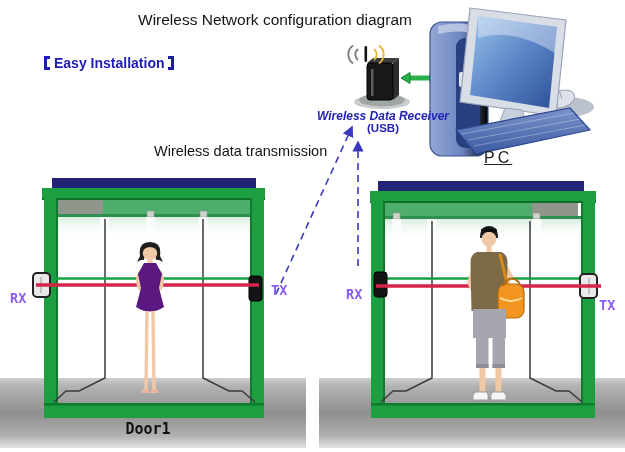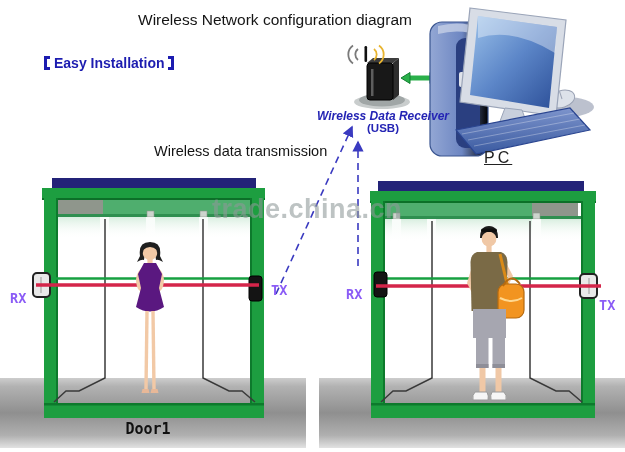--- a/index.html
+++ b/index.html
@@ -245,21 +245,20 @@
   <span class="jb r"></span>
 </div>
 
 <div class="txt transmission">Wireless data transmission</div>
 
 <div class="txt receiver-label">Wireless Data Receiver</div>
 <div class="txt receiver-sub">(USB)</div>
 
 <div class="txt pc-label">PC</div>
 
-<div class="txt watermark">trade.china.cn</div>
 
 <div class="txt rxlabel" style="left:10px;top:290px;">RX</div>
 <div class="txt rxlabel" style="left:271px;top:282px;">TX</div>
 <div class="txt rxlabel" style="left:346px;top:286px;">RX</div>
 <div class="txt rxlabel" style="left:599px;top:297px;">TX</div>
 
 <div class="txt door-label d1">Door1</div>
 
 </div>
 

